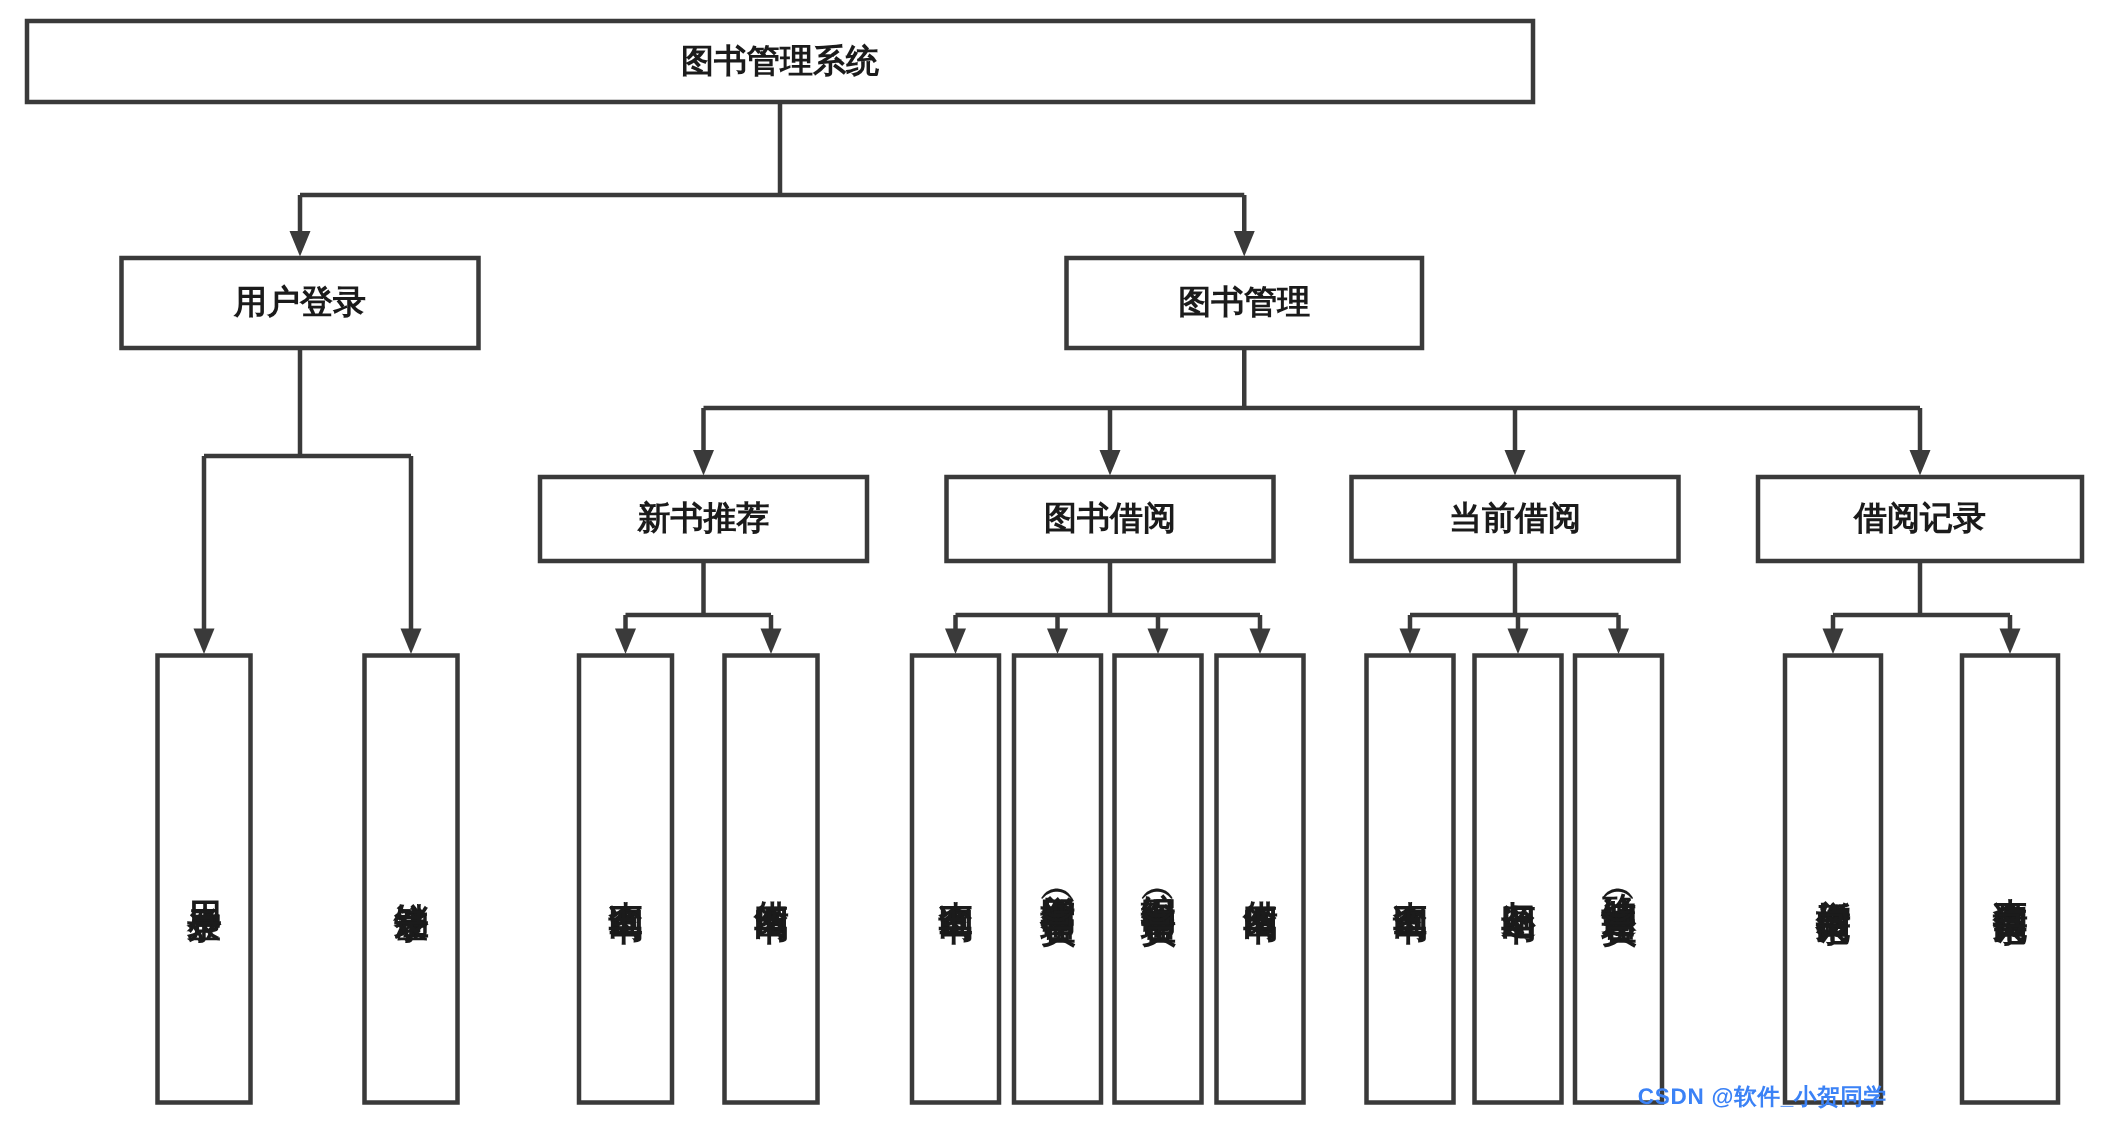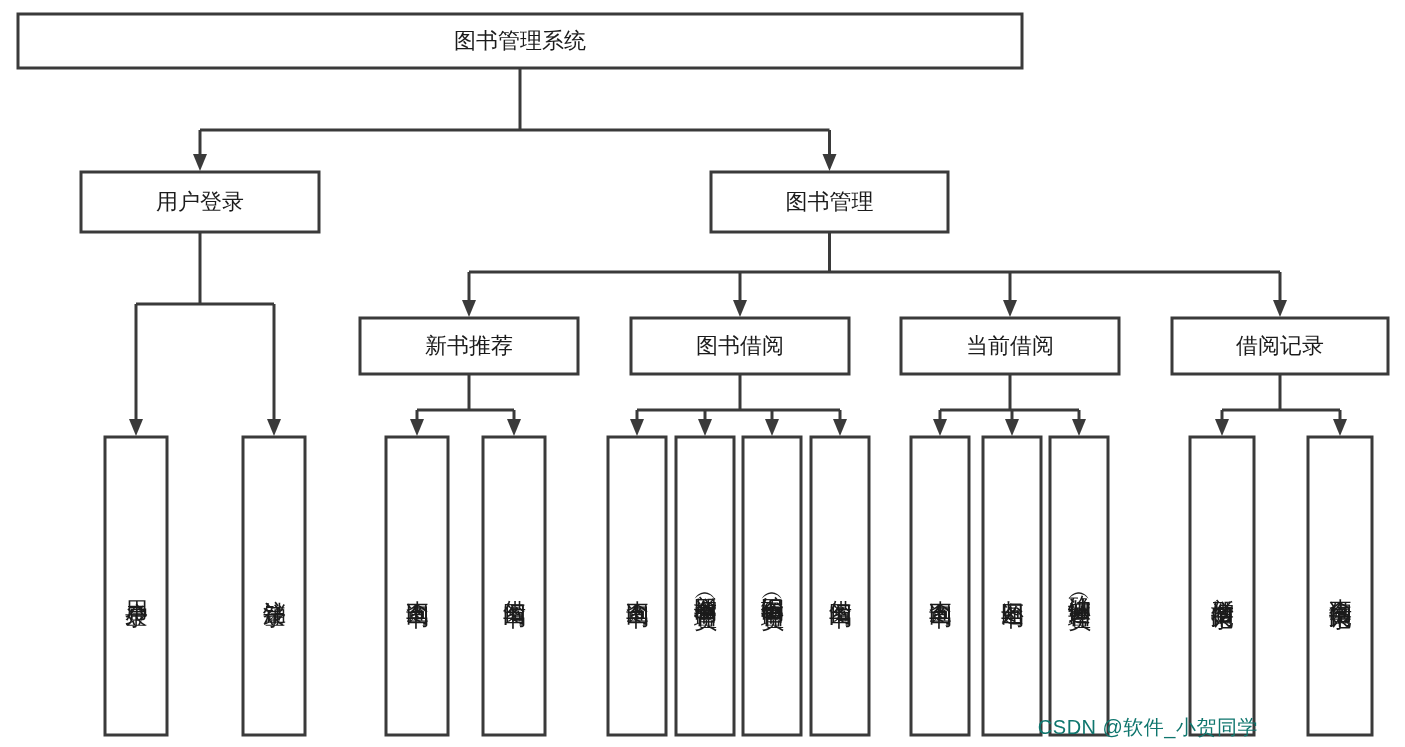--- a/index.html
+++ b/index.html
@@ -13,20 +13,21 @@
     font-family: "Liberation Sans", "DejaVu Sans", sans-serif;
     overflow: hidden;
     position: relative;
   }
   #diagram-root {
     position: absolute;
     left: 0;
     top: 0;
     width: 1272px;
     height: 747px;
+    font-weight: bold;
   }
   svg.diagram-svg {
     display: block;
     width: 1405px;
     height: 747px;
   }
   .node-rect {
     fill: #ffffff;
     stroke: #3a3a3a;
     stroke-width: 3;
@@ -65,22 +66,22 @@
     letter-spacing: 2px;
     color: #1b1b1b;
     white-space: nowrap;
     text-align: center;
   }
   .watermark {
     position: absolute;
     right: 14px;
     bottom: 6px;
     font-family: "Liberation Sans", "DejaVu Sans", sans-serif;
-    font-size: 20px;
-    color: #0f766e;
+    font-size: 15px;
+    color: #3b82f6;
     letter-spacing: 0.5px;
     white-space: nowrap;
   }
 </style>
 </head>
 <body>
 
 <div id="diagram-root">
   <svg class="diagram-svg" viewBox="0 0 1405 747">
     <g id="connectors-layer">

